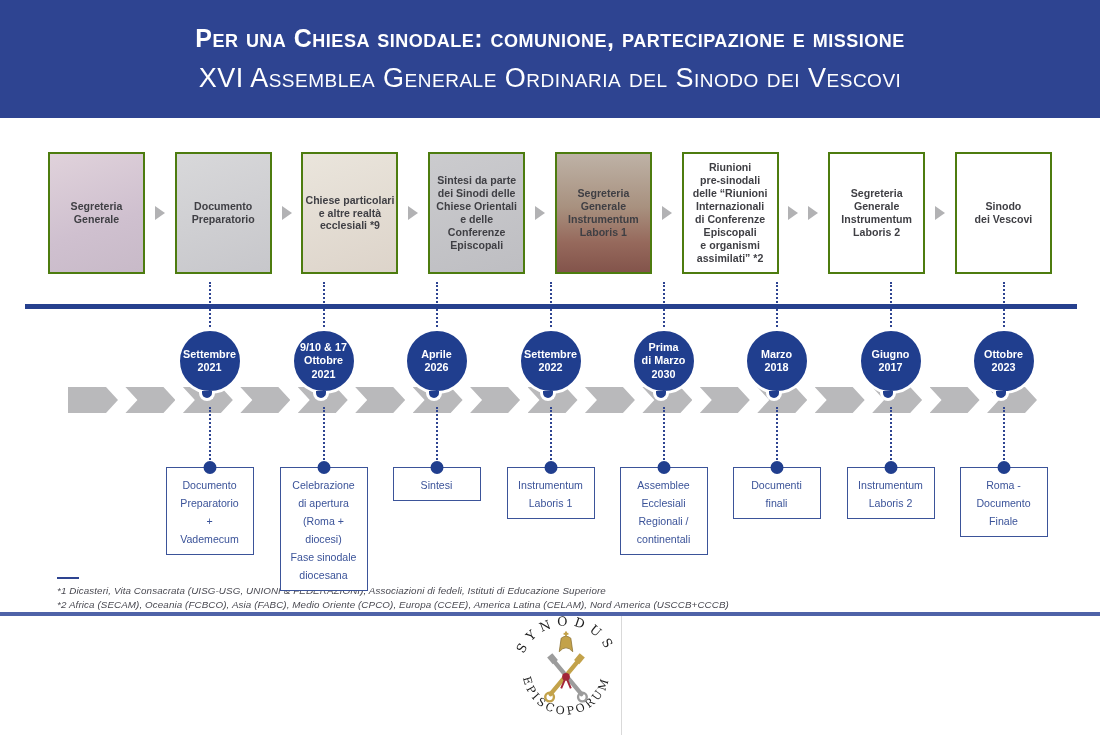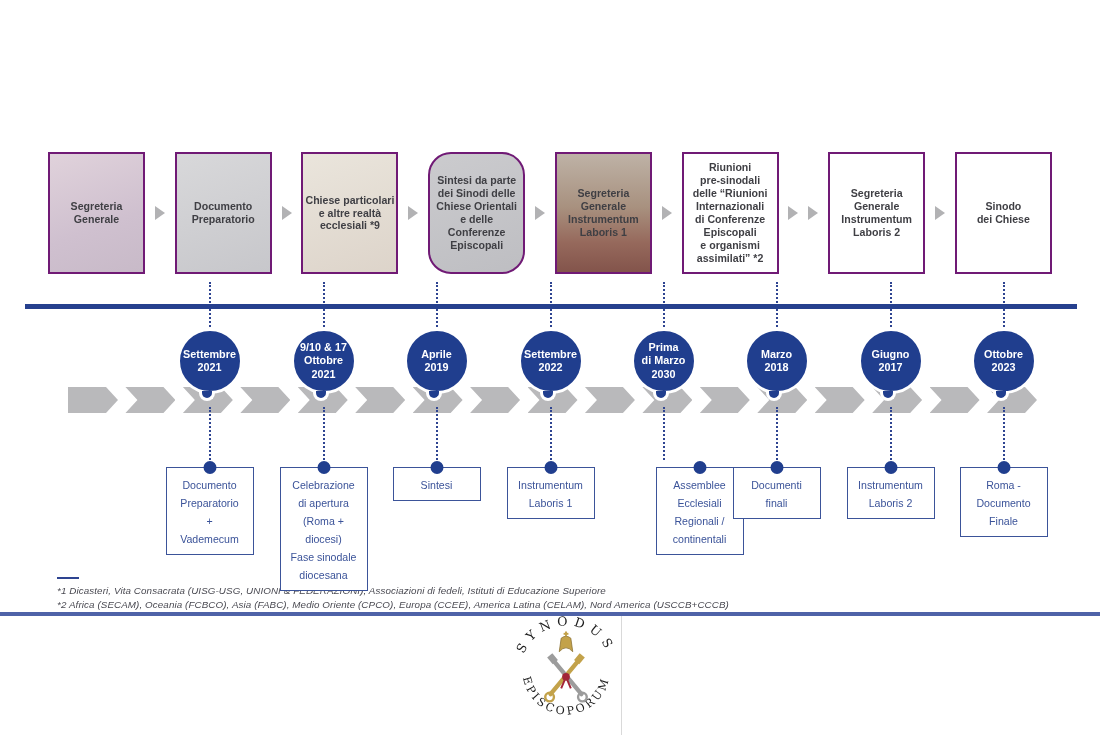--- a/index.html
+++ b/index.html
@@ -21,34 +21,34 @@
   #banner .t2 {
     font-variant:small-caps; font-weight:400; font-size:27px; letter-spacing:.5px;
   }
 
   
   #flow-row {
     position:absolute; left:48px; top:152px; width:1004px; height:122px;
     display:flex; justify-content:space-between; align-items:center; z-index:3;
   }
   .flow-box {
-    flex:none; width:97px; height:122px; border:2px solid #701a75;
+    flex:none; width:97px; height:122px; border:2px solid #4d7c0f;
     display:flex; align-items:center; justify-content:center;
     text-align:center; padding:4px 2px; position:relative;
   }
   .flow-box .lbl {
     white-space:pre-line; font-size:10.6px; font-weight:700; color:#3f3f44; line-height:1.22;
   }
   .flow-box:nth-of-type(1){ background:linear-gradient(160deg,#e0d2db,#cfc0cf 60%,#c8bac8); }
   .flow-box:nth-of-type(2){ background:linear-gradient(160deg,#dcdade,#cfcdd4); }
   .flow-box:nth-of-type(3){ background:linear-gradient(160deg,#d8d8da,#c7c7cb); }
   .flow-box:nth-of-type(4){ background:linear-gradient(160deg,#d2d2d6,#c5c5c9); }
   .flow-box:nth-of-type(5){ background:linear-gradient(160deg,#eae5dc,#ddd4ca); }
   .flow-box:nth-of-type(6){ background:linear-gradient(160deg,#d9cbd4,#ccbac8); }
-  .flow-box:nth-of-type(7){ background:linear-gradient(160deg,#cbcbce,#bebec2);border-radius:23px; }
+  .flow-box:nth-of-type(7){ background:linear-gradient(160deg,#cbcbce,#bebec2); }
   .flow-box:nth-of-type(8){ background:linear-gradient(160deg,#eae5da,#dcd4c6); }
   .flow-box:nth-of-type(9){ background:linear-gradient(180deg,#beb2a6 0%,#a8917f 45%,#96695c 75%,#83544b 100%); }
   .flow-arrow {
     flex:none; width:0; height:0;
     border-left:10px solid #b2b2b4; border-top:7px solid transparent; border-bottom:7px solid transparent;
   }
 
   
   #divider-line {
     position:absolute; left:25px; top:304px; width:1052px; height:5px;
@@ -109,20 +109,24 @@
 
   
   #logo { position:absolute; left:510px; top:615px; width:112px; height:112px; z-index:2; }
   #logo text { font-family:"DejaVu Serif", serif; fill:#1d1d1d; }
 </style>
 </head>
 <body>
 
 <div id="page">
 
+  <header id="banner">
+    <div class="t1">Per una Chiesa sinodale: comunione, partecipazione e missione</div>
+    <div class="t2">XVI Assemblea Generale Ordinaria del Sinodo dei Vescovi</div>
+  </header>
 
   <div id="flow-row">
       <div class="flow-box">
         <span class="lbl">Segreteria
 Generale</span>
       </div>
       <div class="flow-arrow"></div>
       <div class="flow-box">
         <span class="lbl">Documento
 Preparatorio</span>
@@ -164,21 +168,21 @@
       <div class="flow-arrow"></div>
       <div class="flow-box">
         <span class="lbl">Segreteria
 Generale
 Instrumentum
 Laboris 2</span>
       </div>
       <div class="flow-arrow"></div>
       <div class="flow-box">
         <span class="lbl">Sinodo
-dei Chiese</span>
+dei Vescovi</span>
       </div>
     </div>
 
   <div id="divider-line"></div>
 
   <div id="band">
       <div class="chev first"></div>
       <div class="chev"></div>
       <div class="chev"></div>
       <div class="chev"></div>
@@ -219,21 +223,21 @@
       <div class="connector-down" style="left: 322.5px; top: 407px; height: 53px;"></div>
       <div class="out-box" style="left: 323.5px; top: 467px;"><span class="out-dot"></span><span class="olbl">Celebrazione
 di apertura
 (Roma +
 diocesi)
 Fase sinodale
 diocesana</span></div>
       <div class="connector-up" style="left: 435.5px; top: 282px; height: 45px;"></div>
       <div class="date-circle" style="left: 403.5px; top: 328px;">
         <span class="dlbl">Aprile
-2019</span>
+2026</span>
       </div>
       <div class="pin" style="left: 425.5px; top: 391px;"></div>
       <div class="connector-down" style="left: 435.5px; top: 407px; height: 53px;"></div>
       <div class="out-box" style="left: 436.5px; top: 467px;"><span class="out-dot"></span><span class="olbl">Sintesi</span></div>
       <div class="connector-up" style="left: 549.5px; top: 282px; height: 45px;"></div>
       <div class="date-circle" style="left: 517.5px; top: 328px;">
         <span class="dlbl">Settembre
 2022</span>
       </div>
       <div class="pin" style="left: 539.5px; top: 391px;"></div>
@@ -241,21 +245,21 @@
       <div class="out-box" style="left: 550.5px; top: 467px;"><span class="out-dot"></span><span class="olbl">Instrumentum
 Laboris 1</span></div>
       <div class="connector-up" style="left: 662.5px; top: 282px; height: 45px;"></div>
       <div class="date-circle" style="left: 630.5px; top: 328px;">
         <span class="dlbl">Prima
 di Marzo
 2030</span>
       </div>
       <div class="pin" style="left: 652.5px; top: 391px;"></div>
       <div class="connector-down" style="left: 662.5px; top: 407px; height: 53px;"></div>
-      <div class="out-box" style="left: 663.5px; top: 467px; margin-left: 36px;"><span class="out-dot"></span><span class="olbl">Assemblee
+      <div class="out-box" style="left: 663.5px; top: 467px;"><span class="out-dot"></span><span class="olbl">Assemblee
 Ecclesiali
 Regionali /
 continentali</span></div>
       <div class="connector-up" style="left: 775.5px; top: 282px; height: 45px;"></div>
       <div class="date-circle" style="left: 743.5px; top: 328px;">
         <span class="dlbl">Marzo
 2018</span>
       </div>
       <div class="pin" style="left: 765.5px; top: 391px;"></div>
       <div class="connector-down" style="left: 775.5px; top: 407px; height: 53px;"></div>

